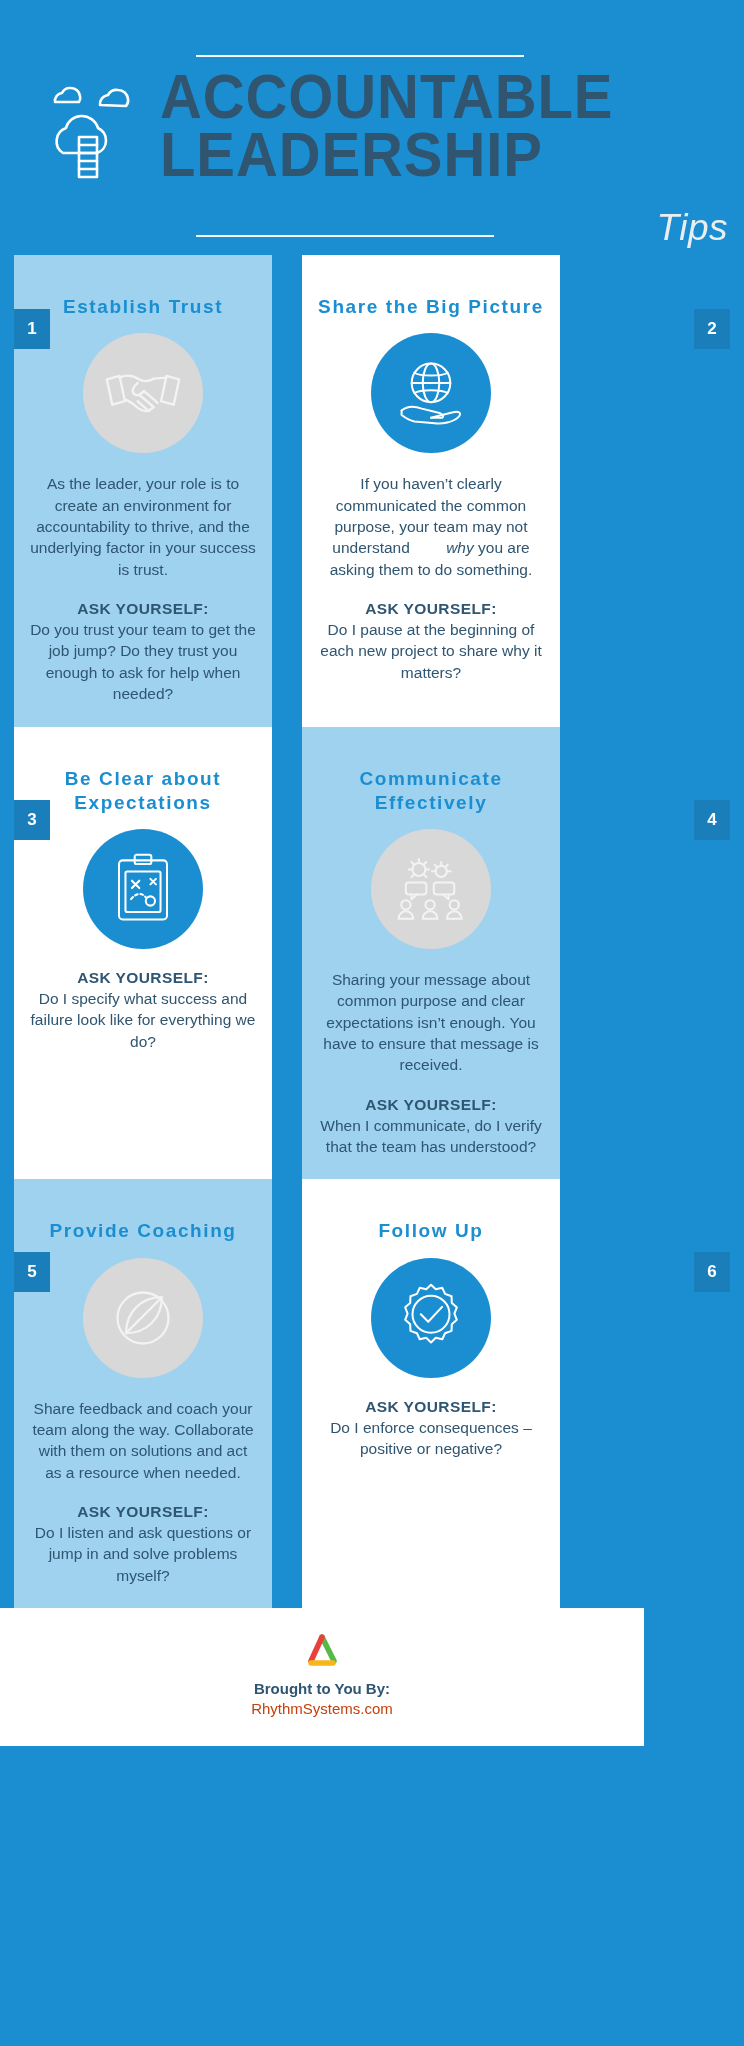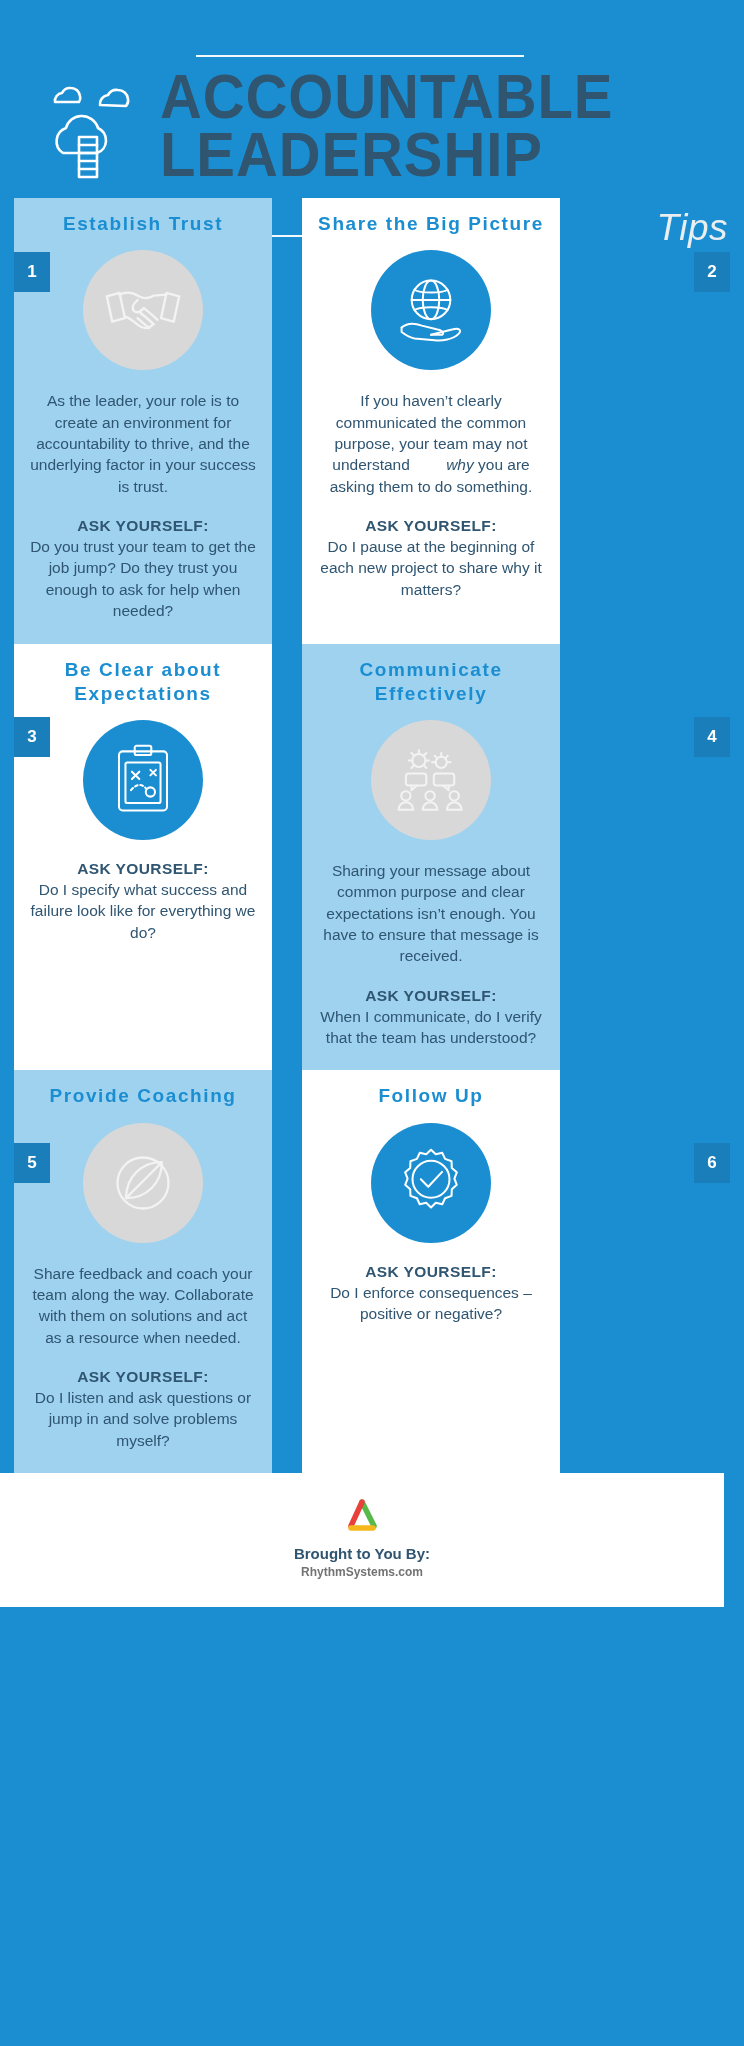--- a/index.html
+++ b/index.html
@@ -5,21 +5,21 @@
   * { box-sizing: border-box; margin:0; padding:0; }
   html,body { background:#ffffff; }
   body {
     width:744px; height:2046px; position:relative;
     font-family:"Liberation Sans", sans-serif;
     background:#1b8ed1;
     overflow:hidden;
   }
 
   
-  .header { position:relative; height:198px; width:744px; background:#1b8ed1; }
+  .header { position:relative; height:255px; width:744px; background:#1b8ed1; }
   .rule-top {
     position:absolute; left:196px; top:55px; width:328px; height:2px;
     background:#ffffff; opacity:.95;
   }
   .rule-bottom {
     position:absolute; left:196px; top:235px; width:298px; height:2px;
     background:#ffffff; opacity:.95;
   }
   .cloud-icon { position:absolute; left:45px; top:85px; width:110px; height:95px; }
   .title-wrap {
@@ -45,21 +45,21 @@
 
   
   .grid {
     position:relative;
     width:744px;
   }
   .row { position:relative; display:flex; width:744px; }
   .card {
     width:258px;
     position:relative;
-    padding:14px 16px 22px 16px;
+    padding:40px 16px 22px 16px;
     text-align:center;
   }
   .card.left  { margin-left:14px; }
   .card.right { margin-left:30px; }
   .bg-light { background:#9ed2ef; }
   .bg-gray  { background:#ffffff; }
 
   .card-title {
     color:#1b8ed1;
     font-size:19px;
@@ -108,31 +108,31 @@
     font-weight:bold;
     display:flex; align-items:center; justify-content:center;
     z-index:5;
   }
   .badge-left  { left:14px; }
   .badge-right { right:14px; }
 
   
   .footer {
     position:relative;
-    width:724px;
+    width:644px;
     background:#ffffff;
     padding:26px 0 26px 0;
     text-align:center;
   }
   .logo { margin:0 auto 9px auto; width:40px; height:36px; display:block; }
   .footer-line1 {
     color:#2f5571; font-size:15px; font-weight:bold; line-height:1.35;
   }
   .footer-line2 {
-    color:#737373; font-size:12px; font-weight:bold; line-height:1.35;
+    color:#c2410c; font-size:15px; font-weight:normal; line-height:1.35;
   }
   .spacer-blue { width:744px; background:#1b8ed1; }
 </style>
 </head>
 <body>
 
 <div class="header">
   <div class="rule-top"></div>
 
   <span class="cloud-icon">

